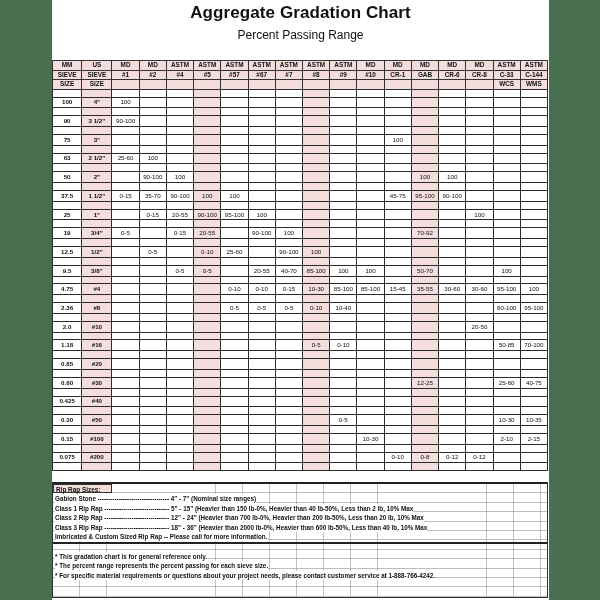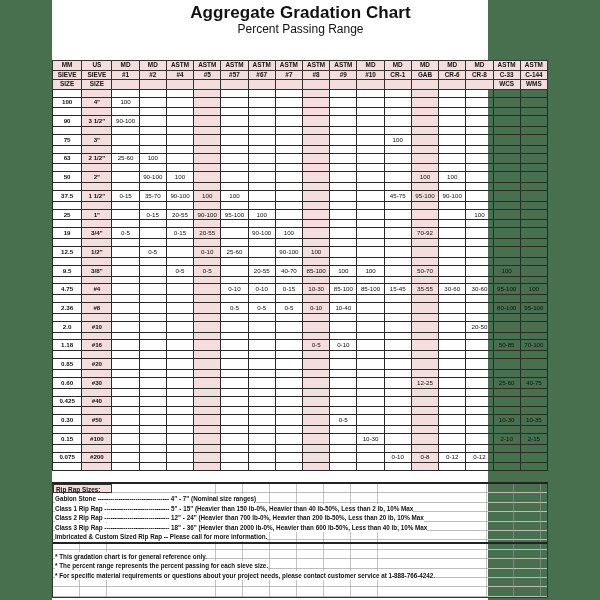--- a/index.html
+++ b/index.html
@@ -1,28 +1,28 @@
 <!DOCTYPE html>
 <html><head>
 <meta charset="utf-8">
 <style>
   html, body { margin:0; padding:0; }
   body {
     width:600px; height:600px; background:#48704f; overflow:hidden;
     font-family:"Liberation Sans", sans-serif; color:#111;
   }
   .page {
-    position:absolute; left:52px; top:0; width:436px; height:600px; background:#ffffff;
+    position:absolute; left:52px; top:0; width:497px; height:600px; background:#ffffff;
   }
   .title {
     position:absolute; left:0; width:497px; top:3px; text-align:center;
     font-size:17px; font-weight:bold; letter-spacing:0.1px;
   }
   .subtitle {
-    position:absolute; left:0; width:497px; top:22px; text-align:center;
+    position:absolute; left:0; width:497px; top:28px; text-align:center;
     font-size:12px;
   }
   table.grid {
     position:absolute; left:0; top:60px; width:496px;
     border-collapse:collapse; table-layout:fixed;
   }
   table.grid td {
     border:1px solid #333; padding:0; height:8.55px; font-size:6.2px;
     text-align:center; line-height:8px; overflow:hidden; white-space:nowrap;
   }

